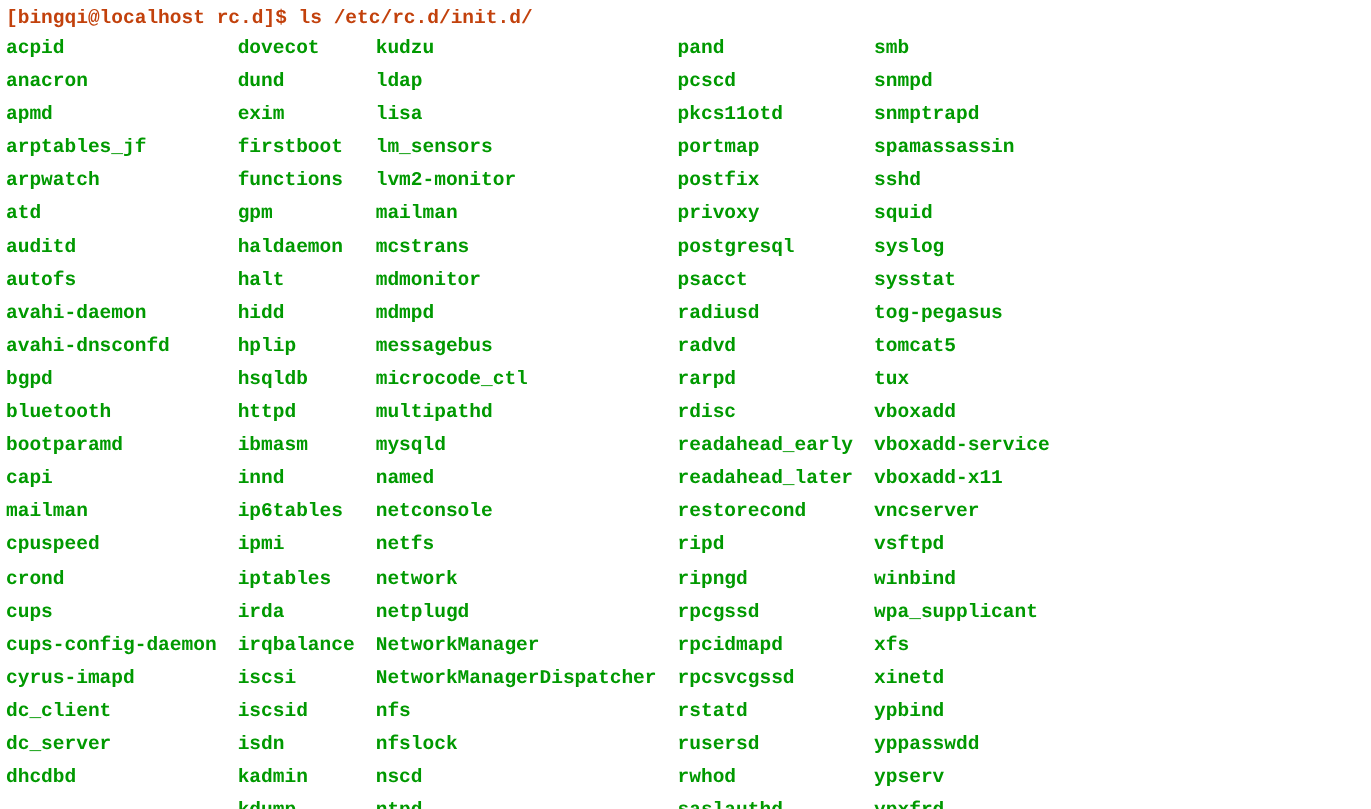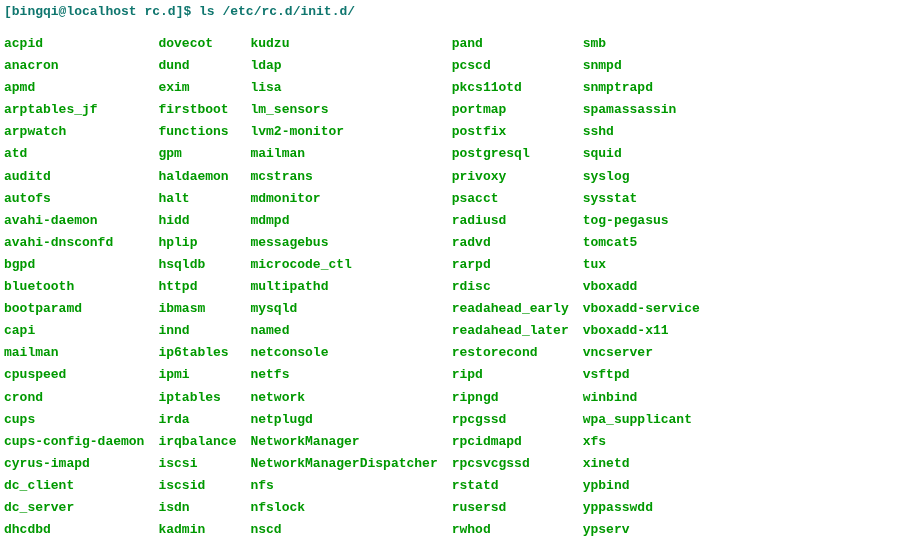--- a/index.html
+++ b/index.html
@@ -5,22 +5,22 @@
     body {
       margin: 0;
       padding: 4px;
       font-family: 'Courier New', Courier, monospace;
       font-size: 13px;
       font-weight: bold;
       background: #ffffff;
       white-space: nowrap;
     }
     .prompt-line {
-      color: #0f766e;
-      margin-bottom: 14px;
+      color: #c2410c;
+      margin-bottom: 2px;
     }
     .columns {
       display: flex;
       align-items: flex-start;
     }
     .col {
       display: flex;
       flex-direction: column;
       margin-right: 14px;
     }
@@ -113,22 +113,22 @@
       <span class="entry">nfslock</span>
       <span class="entry">nscd</span>
       <span class="entry">ntpd</span>
     </div>
   <div class="col">
       <span class="entry">pand</span>
       <span class="entry">pcscd</span>
       <span class="entry">pkcs11otd</span>
       <span class="entry">portmap</span>
       <span class="entry">postfix</span>
+      <span class="entry">privoxy</span>
       <span class="entry">postgresql</span>
-      <span class="entry">privoxy</span>
       <span class="entry">psacct</span>
       <span class="entry">radiusd</span>
       <span class="entry">radvd</span>
       <span class="entry">rarpd</span>
       <span class="entry">rdisc</span>
       <span class="entry">readahead_early</span>
       <span class="entry">readahead_later</span>
       <span class="entry">restorecond</span>
       <span class="entry">ripd</span>
       <span class="entry">ripngd</span>

